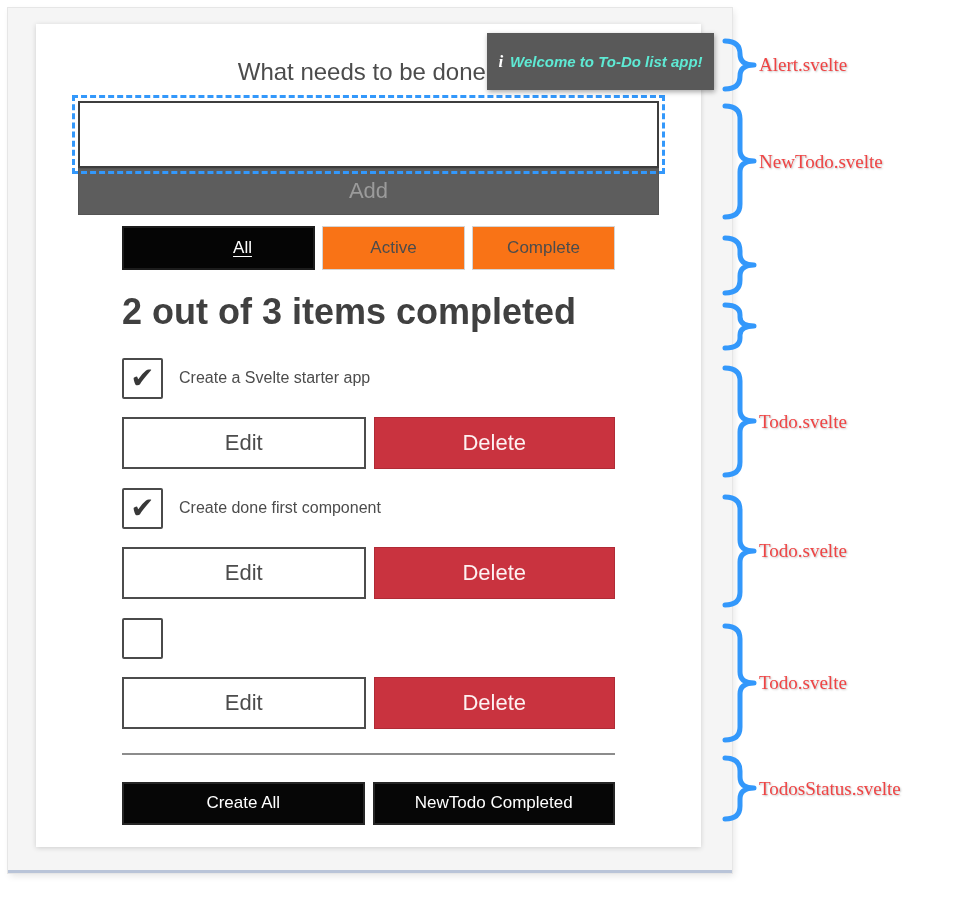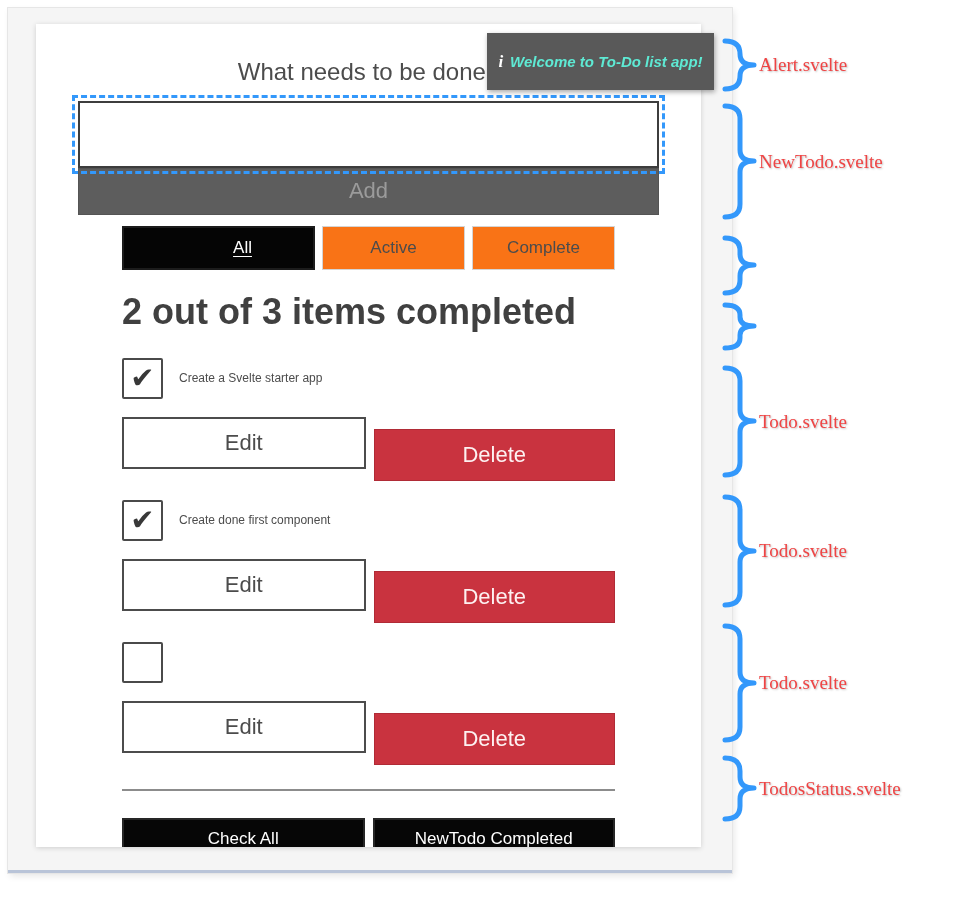--- a/index.html
+++ b/index.html
@@ -56,27 +56,27 @@
   }
 
   .todo { margin-bottom: 19px; }
   .todo-row { display: flex; align-items: center; gap: 16px; margin-bottom: 18px; }
   .checkbox {
     width: 41px; height: 41px; flex: 0 0 41px; background: #fff;
     border: 2px solid #4a4a4a; border-radius: 2px;
     display: flex; align-items: center; justify-content: center; cursor: pointer;
   }
   .check { font-family: "DejaVu Sans", sans-serif; font-size: 29px; line-height: 1; color: #383838; }
-  .todo-label { font-size: 12px; color: var(--dark-text, #4c4c4c); }
+  .todo-label { font-size: 16px; color: var(--dark-text, #4c4c4c); }
   .todo-actions { display: flex; gap: 8px; }
   .todo-actions button {
     flex: 1; height: 52px; font-size: 22px; font-family: "Liberation Sans", sans-serif; cursor: pointer;
   }
   .edit-btn { background: #ffffff; border: 2px solid #4c4c4c; color: var(--dark-text, #4c4c4c); }
-  .delete-btn { background: var(--delete-red, #c9333f); border: 1px solid #b02b36; color: #fdf1f1; margin-top: 12px; }
+  .delete-btn { background: var(--delete-red, #c9333f); border: 1px solid #b02b36; color: #fdf1f1; }
 
   .divider { border: none; border-top: 2px solid #8c8c8c; margin: 24px 0 27px 0; }
 
   .more-actions { display: flex; gap: 8px; }
   .more-actions button {
     flex: 1; height: 43px; font-size: 17px; font-family: "Liberation Sans", sans-serif;
     background: #060606; border: 2px solid #262626; color: #ffffff; cursor: pointer;
   }
 
   
@@ -163,21 +163,21 @@
           </div>
           <div class="todo-actions">
             <button class="edit-btn">Edit</button>
             <button class="delete-btn">Delete</button>
           </div>
         </div>
 
         <hr class="divider">
 
         <div class="more-actions">
-          <button>Check All</button>
+          <button>Create All</button>
           <button>NewTodo Completed</button>
         </div>
 
       </div>
     </div>
   </div>
 
   <div class="alert">
     <span class="alert-icon">i</span>
     <span class="alert-text">Welcome to To-Do list app!</span>

